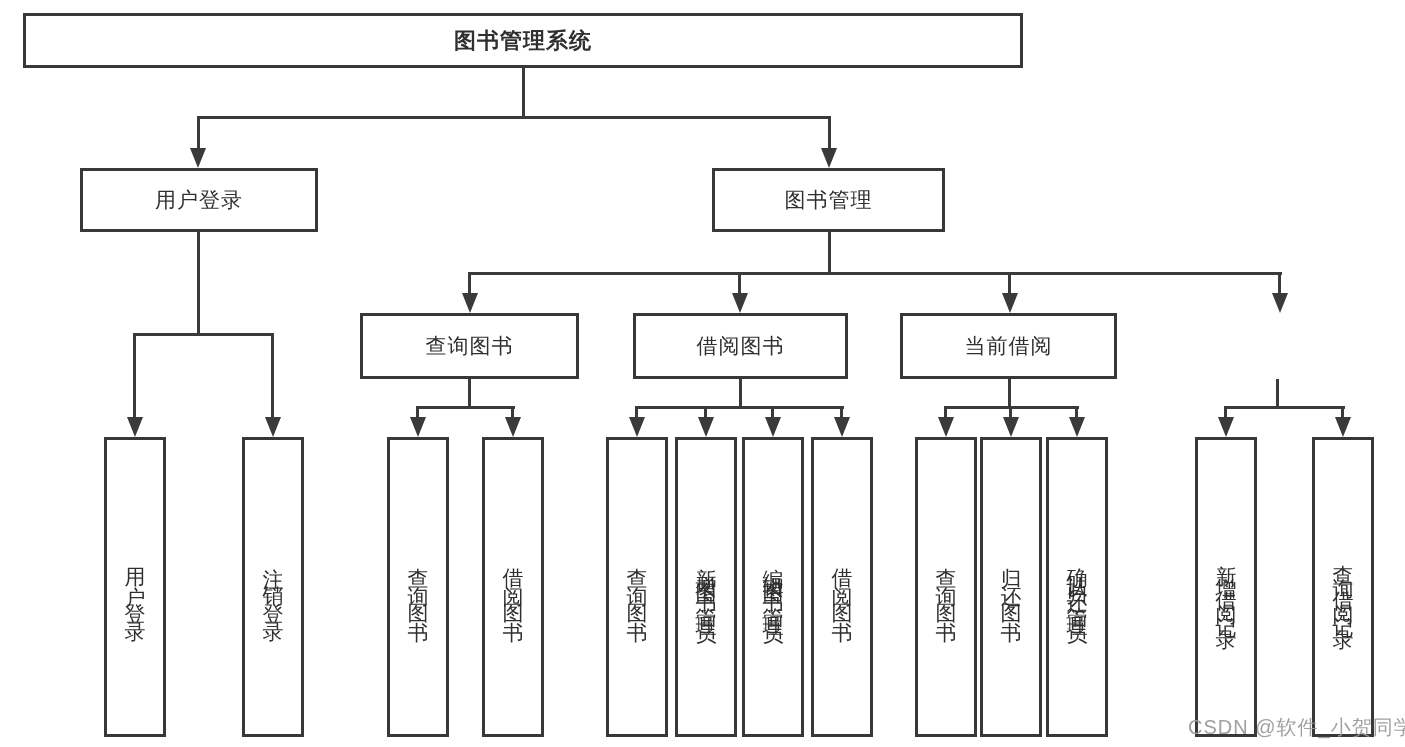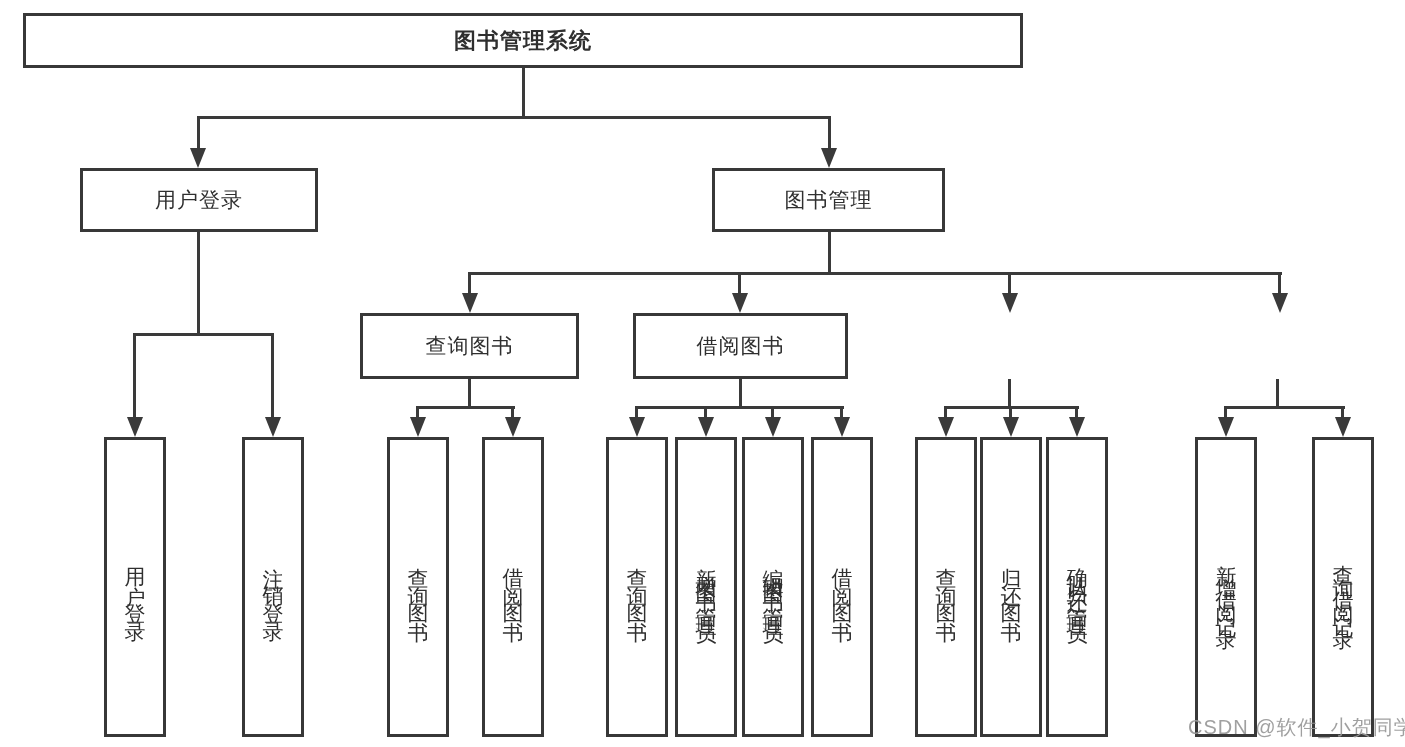--- a/index.html
+++ b/index.html
@@ -65,20 +65,21 @@
   <div class="node root" style="left:23px;top:13px;width:1000px;height:55px;">图书管理系统</div>
 
   <div class="node" style="left:80px;top:168px;width:238px;height:64px;">用户登录</div>
 
   <div class="node" style="left:712px;top:168px;width:233px;height:64px;">图书管理</div>
 
   <div class="node" style="left:360px;top:313px;width:219px;height:66px;">查询图书</div>
 
   <div class="node" style="left:633px;top:313px;width:215px;height:66px;">借阅图书</div>
 
+  <div class="node" style="left:900px;top:313px;width:217px;height:66px;">当前借阅</div>
 
 
   <div class="vnode ls-lg" style="left:104px;">用户登录</div>
 
   <div class="vnode ls-lg" style="left:242px;">注销登录</div>
 
   <div class="vnode ls-lg" style="left:387px;">查询图书</div>
 
   <div class="vnode ls-lg" style="left:482px;">借阅图书</div>
 

